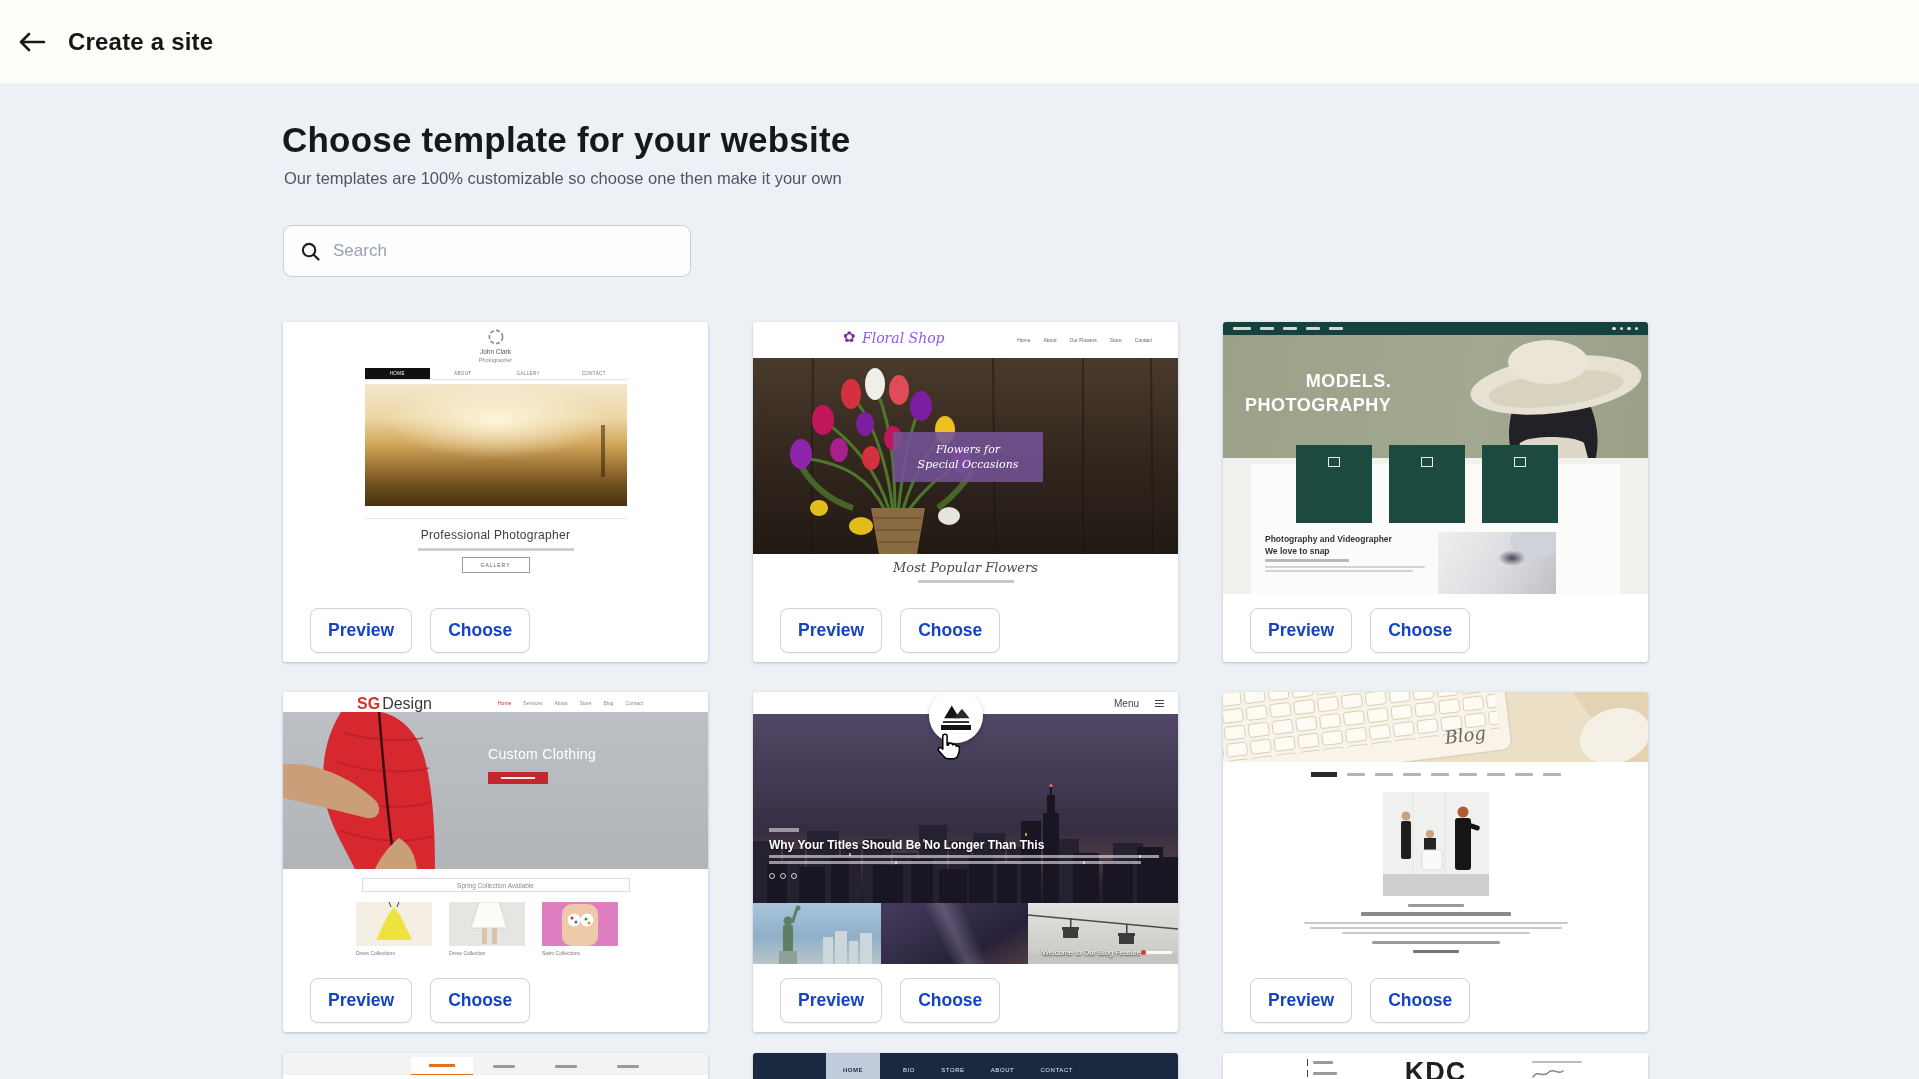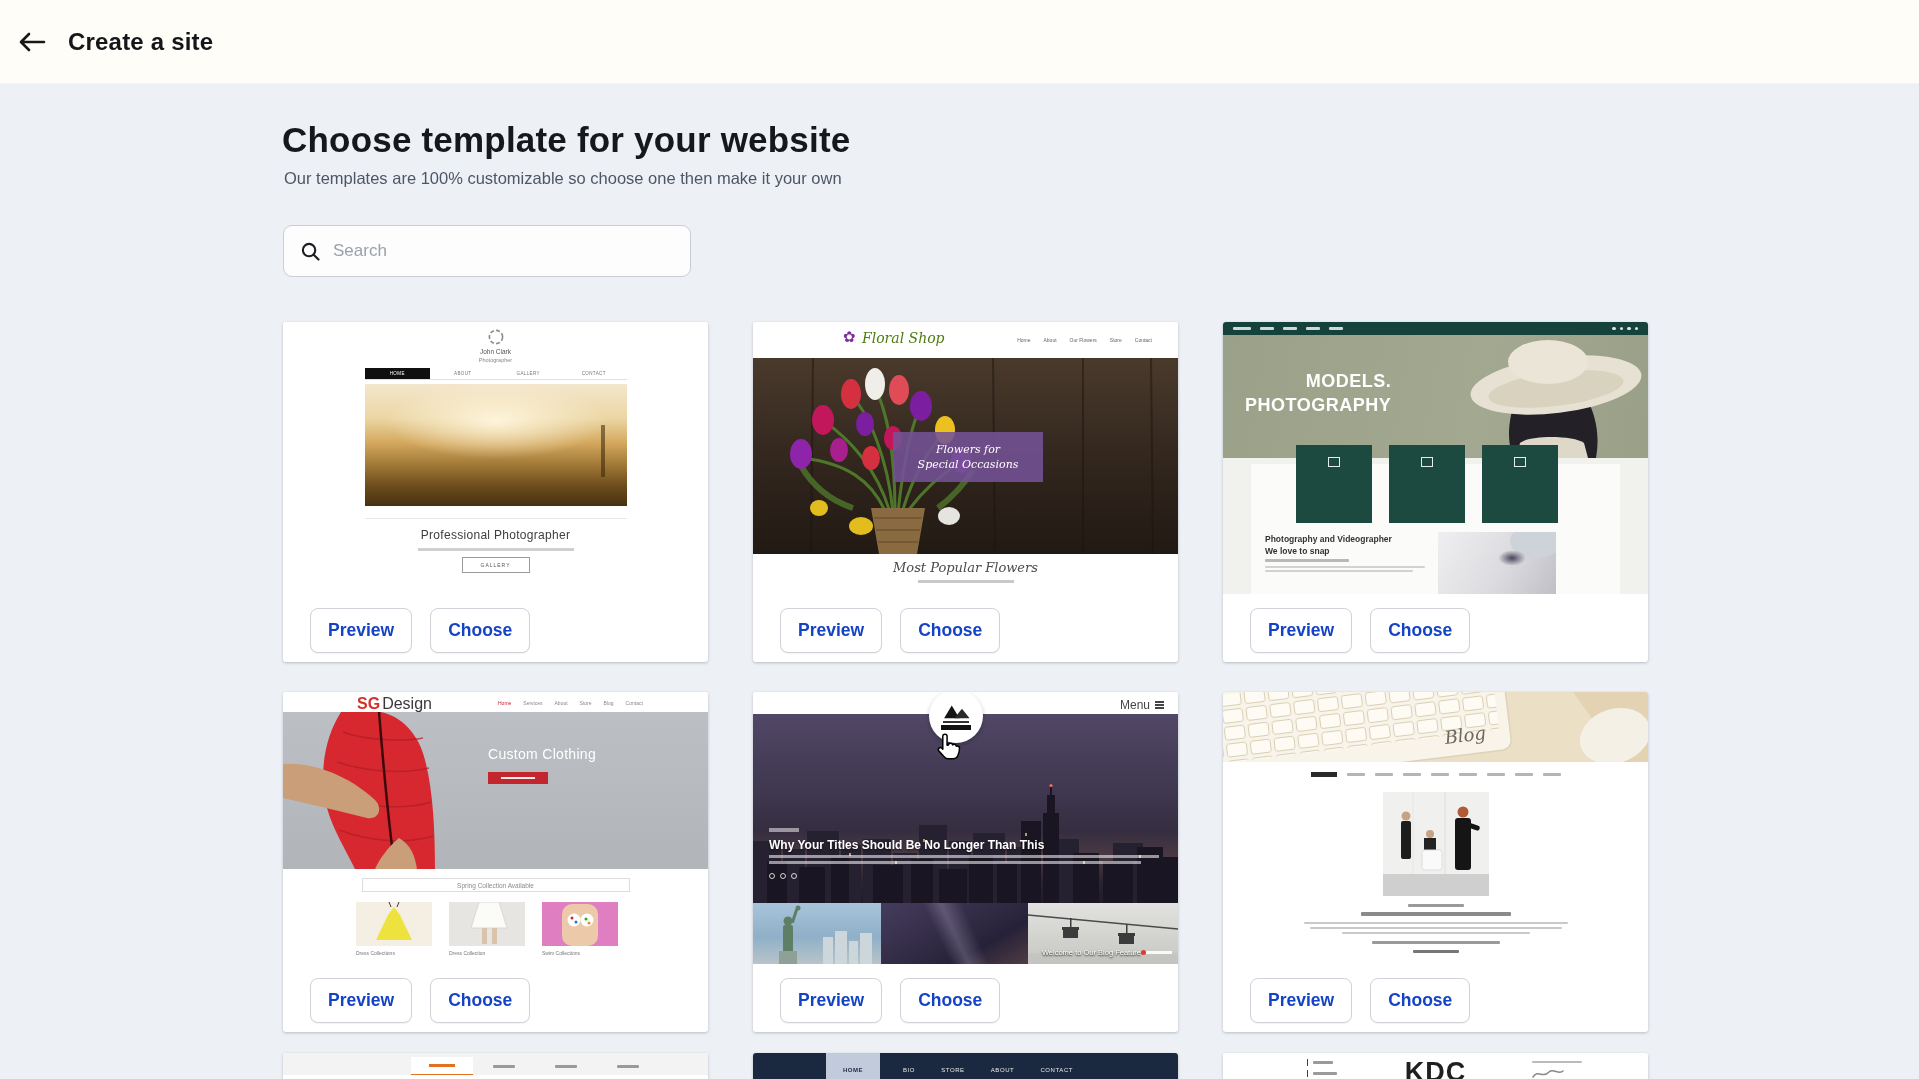--- a/index.html
+++ b/index.html
@@ -43,21 +43,21 @@
       linear-gradient(180deg,#f3e7cd 0%,#ecd6a4 28%,#d4a95e 48%,#9c7434 68%,#6b4c1d 84%,#46310f 100%); }
   .p-photo::after { content:''; position:absolute; right:22px; top:34%; width:4px; height:42%; background:rgba(55,36,10,.55); }
   .p-rule  { position:absolute; top:196px; left:0; right:0; height:1px; background:#e6e6e6; }
   .p-title { position:absolute; top:206px; width:100%; text-align:center; font-size:12px; color:#3d3d3d; letter-spacing:.3px; }
   .p-tag   { position:absolute; top:226px; left:50%; transform:translateX(-50%); width:156px; height:3px; background:#cfcfcf; }
   .p-cta   { position:absolute; top:235px; left:50%; transform:translateX(-50%); width:68px; height:16px; border:1px solid #9a9a9a; display:flex; align-items:center; justify-content:center; font-size:5px; letter-spacing:1px; color:#555; }
 
   
   .f-flower { position:absolute; left:90px; top:7px; font-size:15px; color:#7d2f9e; line-height:1; }
   .f-flower::before { content:"✿"; }
-  .f-brand { position:absolute; left:109px; top:8px; font-family:"DejaVu Serif",serif; font-style:italic; font-size:14px; color:#4d7c0f;text-align:right; }
+  .f-brand { position:absolute; left:109px; top:8px; font-family:"DejaVu Serif",serif; font-style:italic; font-size:14px; color:#8b5cf6;text-align:right; }
   .f-nav { position:absolute; right:26px; top:15px; display:flex; gap:13px; }
   .f-nav span { font-size:5px; color:#666; }
   .f-hero { position:absolute; top:36px; left:0; right:0; height:196px; overflow:hidden; }
   .f-overlay { position:absolute; left:140px; top:74px; width:150px; height:50px; background:rgba(116,82,150,.88); display:flex; flex-direction:column; align-items:center; justify-content:center; color:#fff; font-family:"DejaVu Serif",serif; font-style:italic; }
   .f-ov { font-size:11px; line-height:1.4; }
   .f-sec { position:absolute; top:238px; width:100%; text-align:center; font-family:"DejaVu Serif",serif; font-style:italic; font-size:13px; color:#4a4a4a; }
   .f-sub { position:absolute; top:258px; left:50%; transform:translateX(-50%); width:96px; height:2.5px; background:#c9c9c9; }
 
   
   .m-nav { position:absolute; top:0; left:0; right:0; height:13px; background:#15423a; display:flex; align-items:center; gap:9px; padding:0 10px; }
@@ -96,21 +96,21 @@
   .s-hl1 { width:142px; height:3px; background:rgba(255,255,255,.85); margin-top:13px; }
   .s-hl2 { width:88px;  height:3px; background:rgba(255,255,255,.85); margin-top:4px; }
   .s-btn { margin-top:10px; width:60px; height:12px; background:#c1272d; display:flex; align-items:center; justify-content:center; }
   .s-btn i { width:34px; height:2.5px; background:rgba(255,255,255,.9); }
   .s-banner { position:absolute; top:186px; left:50%; transform:translateX(-50%); width:268px; height:14px; border:1px solid #ddd; background:#fff; display:flex; align-items:center; justify-content:center; font-size:6.5px; color:#8a8a8a; }
   .s-th { position:absolute; top:210px; width:76px; height:44px; overflow:hidden; }
   .s-cap { position:absolute; top:258px; font-size:5px; color:#777; }
 
   
   .t-head { position:absolute; top:0; left:0; right:0; height:22px; background:#fff; z-index:2; }
-  .t-menu { position:absolute; right:14px; top:6px; display:flex; align-items:center; gap:5px; font-size:12px; color:#444; }
+  .t-menu { position:absolute; right:14px; top:6px; display:flex; align-items:center; gap:16px; font-size:10px; color:#444; }
   .t-burger { display:flex; flex-direction:column; gap:1.5px; }
   .t-burger i { width:9px; height:1.5px; background:#444; }
   .t-hero { position:absolute; top:22px; left:0; right:0; height:189px; overflow:hidden;
     background:linear-gradient(180deg,#514766 0%,#3f3850 40%,#352e40 62%,#4a3943 75%,#2c2531 88%,#201b28 100%); }
   .t-sky { position:absolute; left:0; bottom:0; }
   .t-label { position:absolute; left:16px; top:114px; width:30px; height:4px; background:rgba(255,255,255,.5); z-index:2; }
   .t-title { position:absolute; left:16px; top:124px; color:#fff; font-size:12px; font-weight:600; text-shadow:0 1px 2px rgba(0,0,0,.6); z-index:2; }
   .t-p1 { position:absolute; left:16px; top:141px; width:390px; height:2.5px; background:rgba(255,255,255,.55); z-index:2; }
   .t-p2 { position:absolute; left:16px; top:147px; width:372px; height:2.5px; background:rgba(255,255,255,.55); z-index:2; }
   .t-dots { position:absolute; left:16px; top:159px; display:flex; gap:5px; z-index:2; }

